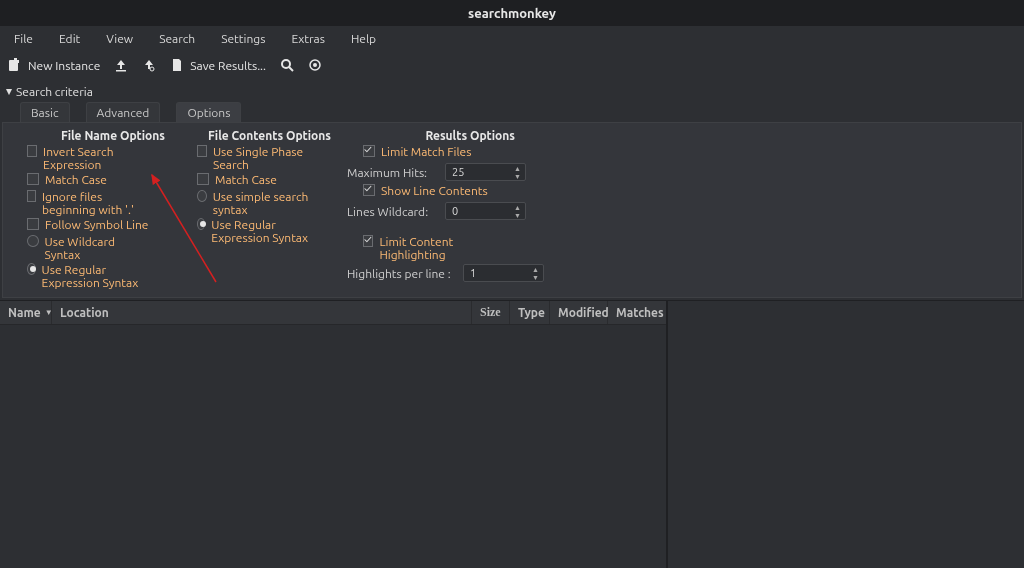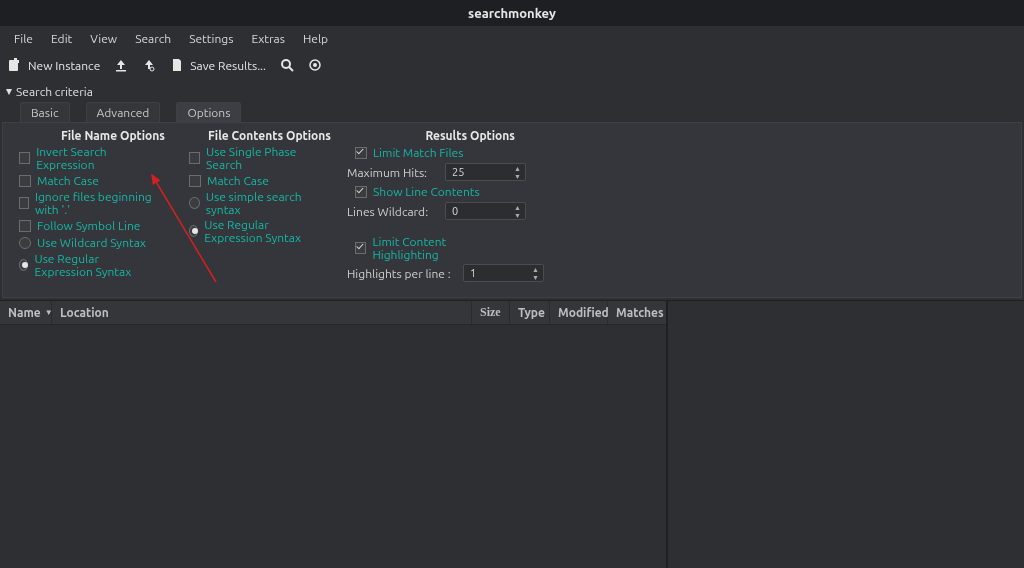--- a/index.html
+++ b/index.html
@@ -22,21 +22,21 @@
     justify-content: center;
     font-weight: 600;
     font-size: 13px;
   }
   .menubar {
     height: 24px;
     background: #2d2f33;
     display: flex;
     align-items: center;
     padding: 0 6px;
-    gap: 2px;
+    gap: 10px;
   }
   .menubar .menu-item {
     padding: 3px 8px;
     color: #d8d8d8;
     cursor: pointer;
   }
   .toolbar {
     height: 30px;
     background: #2d2f33;
     display: flex;
@@ -88,21 +88,21 @@
     background: transparent;
     padding-right: 8px;
   }
   .group h4 {
     font-size: 12px;
     font-weight: 700;
     color: #e8e8e8;
     margin-bottom: 3px;
     text-align: right;
   }
-  .row { display:flex; align-items:center; gap:6px; margin: 2px 8px; color:#14b8a6; font-size:12px; min-height:15px;}
+  .row { display:flex; align-items:flex-start; gap:6px; margin: 2px 16px; color:#fdba74; font-size:12px; min-height:15px;}
   .chk, .rad {
     width:12px;height:12px;border:1px solid #6a6c70;display:inline-block;background:#3a3c40;cursor:pointer;
   }
   .rad { border-radius:50%; position:relative; }
   .rad.checked::after{content:"";position:absolute;top:2px;left:2px;width:6px;height:6px;border-radius:50%;background:#e6e6e6;}
   .chk.checked{position:relative;}
   .chk.checked::after{content:"✓";position:absolute;top:-3px;left:0;font-size:11px;color:#e6e6e6;}
   .spinrow { display:flex; align-items:center; gap:8px; margin:3px 0;}
   .spinlabel { min-width:110px; }
   .spin {

